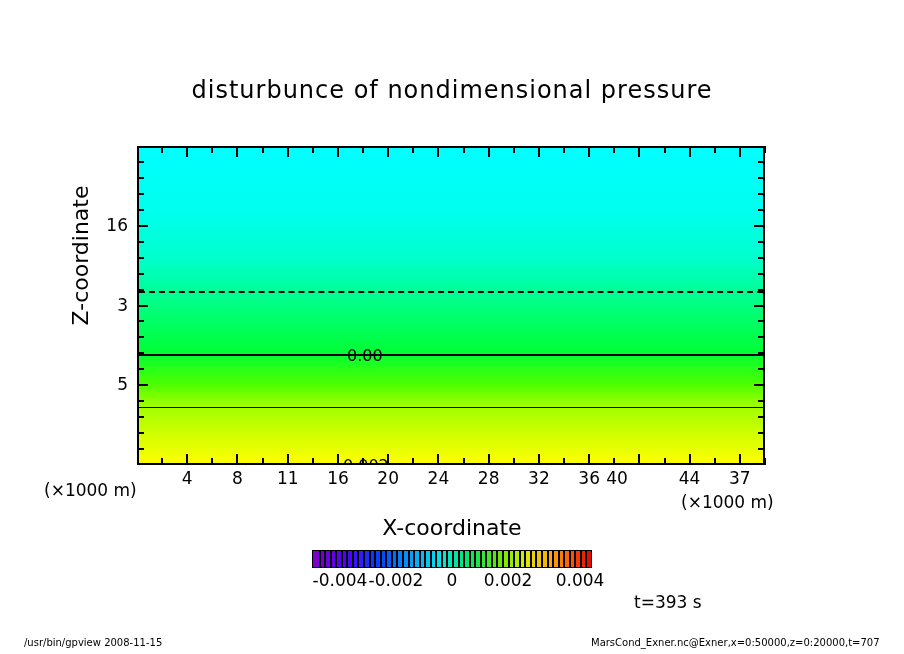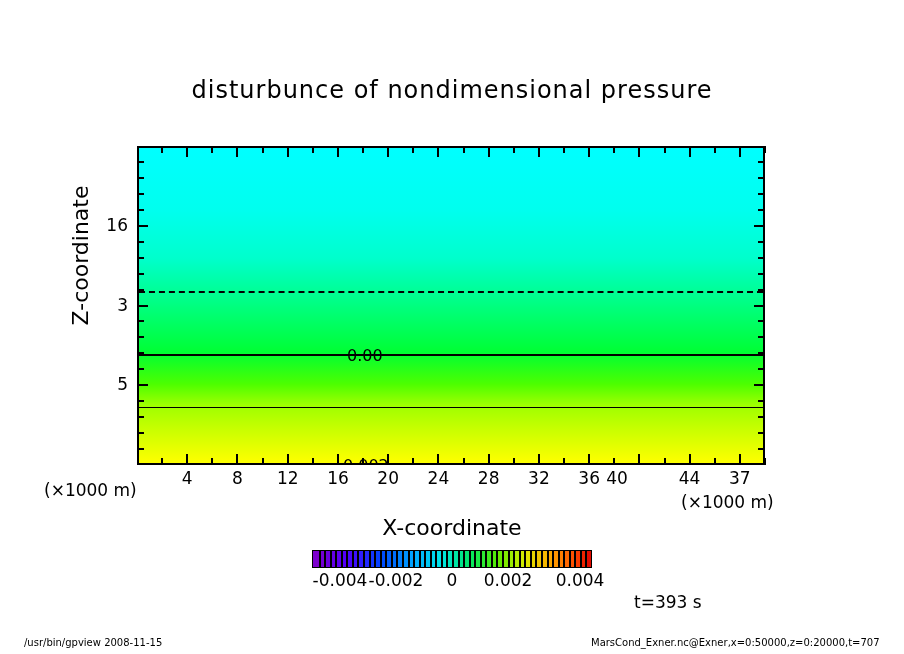--- a/index.html
+++ b/index.html
@@ -302,21 +302,21 @@
     <div class="tick" style="left: 137px; top: 192.85px; width: 7px; height: 2px;"></div>
     <div class="tick" style="left: 758px; top: 192.85px; width: 7px; height: 2px;"></div>
     <div class="tick" style="left: 137px; top: 176.9px; width: 7px; height: 2px;"></div>
     <div class="tick" style="left: 758px; top: 176.9px; width: 7px; height: 2px;"></div>
     <div class="tick" style="left: 137px; top: 160.95px; width: 7px; height: 2px;"></div>
     <div class="tick" style="left: 758px; top: 160.95px; width: 7px; height: 2px;"></div>
   </div>
 <div id="xlabel-layer">
     <div class="xtick-label" style="left: 187.24px;">4</div>
     <div class="xtick-label" style="left: 237.48px;">8</div>
-    <div class="xtick-label" style="left: 287.72px;">12</div>
+    <div class="xtick-label" style="left: 287.72px;">11</div>
     <div class="xtick-label" style="left: 337.96px;">16</div>
     <div class="xtick-label" style="left: 388.2px;">20</div>
     <div class="xtick-label" style="left: 438.44px;">24</div>
     <div class="xtick-label" style="left: 488.68px;">28</div>
     <div class="xtick-label" style="left: 538.92px;">32</div>
     <div class="xtick-label" style="left: 589.16px;">36</div>
     <div class="xtick-label" style="left: 617px;">40</div>
     <div class="xtick-label" style="left: 689.64px;">44</div>
     <div class="xtick-label" style="left: 739.88px;">37</div>
   </div>

